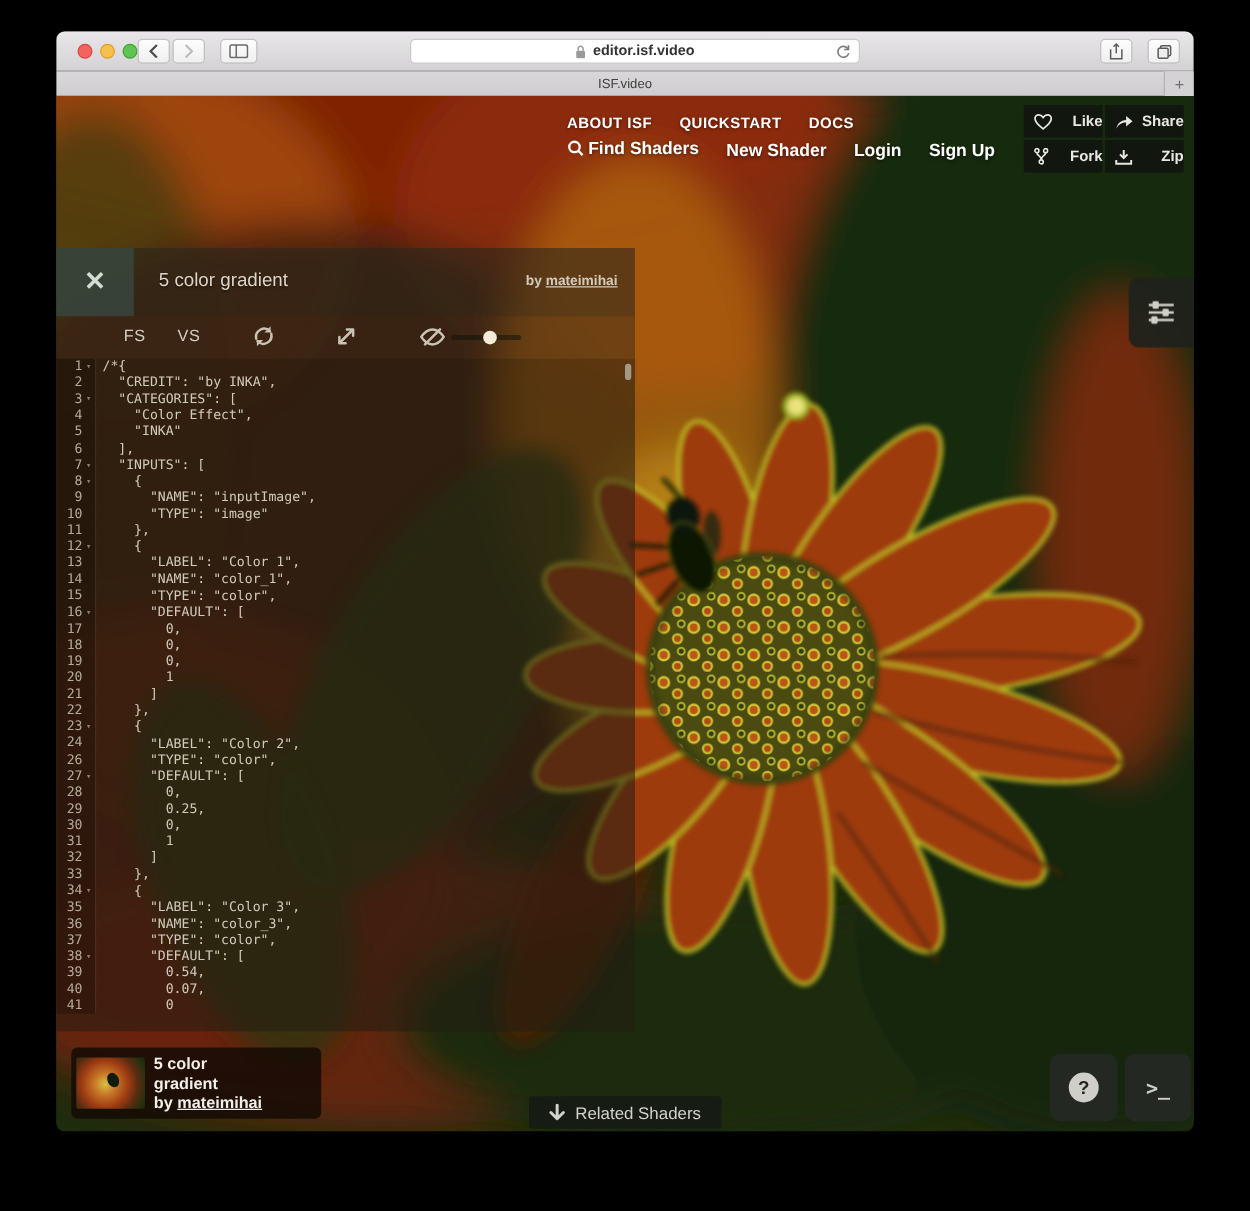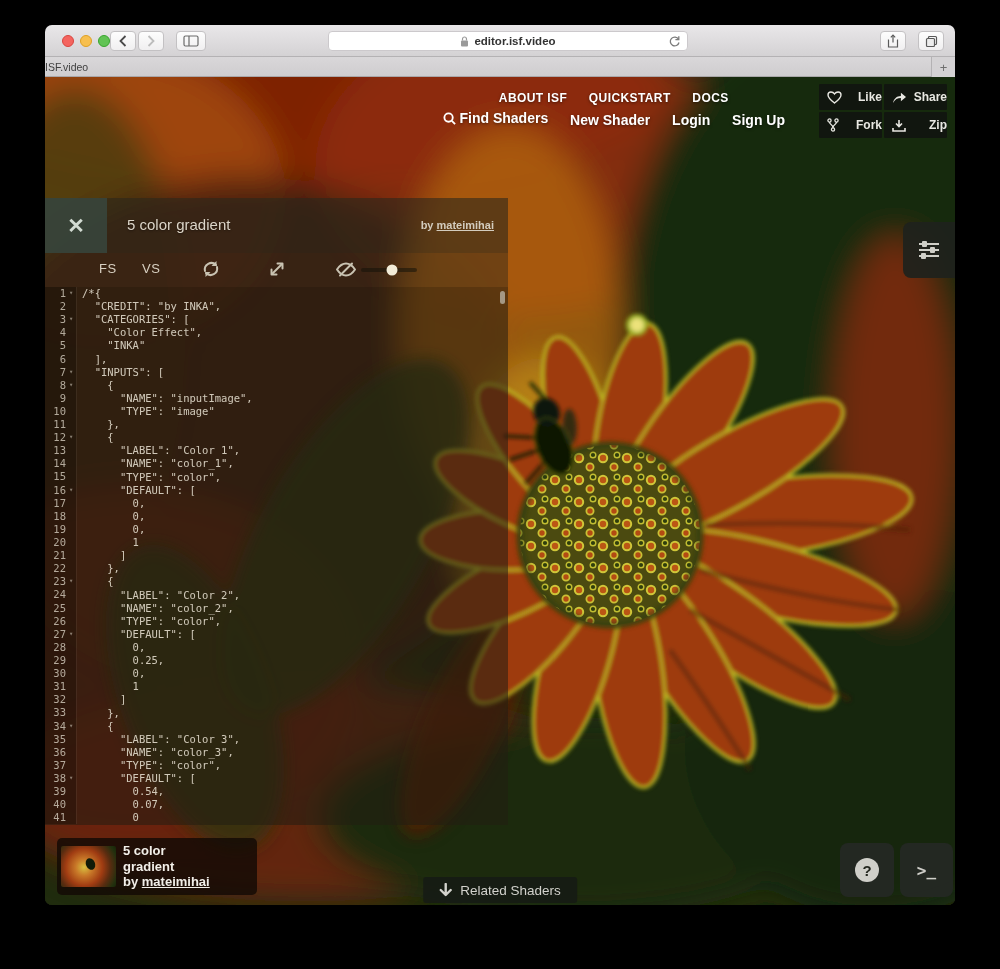--- a/index.html
+++ b/index.html
@@ -17,33 +17,33 @@
   .tbtn { position:absolute; top:6px; height:20px; background:linear-gradient(#fdfdfd,#f0eff0); border:1px solid #c3c1c3; border-radius:4px;
     display:flex; align-items:center; justify-content:center; color:#5a5a5a; }
   .tbtn svg{ display:block; }
   .url-field { position:absolute; left:283px; top:6px; width:360px; height:20px; background:#fff; border:1px solid #ccc9cc; border-radius:4px;
     display:flex; align-items:center; justify-content:center; font-size:11.5px; font-weight:bold; color:#333; }
   .url-field .lock { margin-right:5px; display:flex; }
   .url-field .reload { position:absolute; right:6px; top:3px; color:#7c7c7c; }
 
   
   .tabbar { position:relative; height:20px; background:linear-gradient(#d9d7d9,#cfcdcf); border-bottom:1px solid #a9a7a9;
-    display:flex; align-items:center; font-size:10.5px; color:#3f3f3f; }
+    display:flex; align-items:center; justify-content:center; font-size:10.5px; color:#3f3f3f; }
   .newtab { position:absolute; right:0; top:0; width:24px; height:20px; border-left:1px solid #b4b2b4; background:#d4d2d4;
     display:flex; align-items:center; justify-content:center; color:#6e6e6e; font-size:13px; }
 
   
   .content { position:relative; height:828px; overflow:hidden; background:#1e2a0e; }
   .shader-art { position:absolute; inset:0; }
 
   
   .site-header { position:absolute; top:0; left:0; right:0; height:70px; z-index:5; }
   .logo-wrap { position:absolute; left:13px; top:11px; display:flex; align-items:center; }
   .logo-text { color:#fff; font-size:30px; font-weight:bold; letter-spacing:.5px; margin-left:7px; text-shadow:0 1px 4px rgba(0,0,0,.45); }
-  .nav { position:absolute; right:170px; top:14px; text-align:center; color:#fff; text-shadow:0 1px 3px rgba(0,0,0,.5); }
+  .nav { position:absolute; right:159px; top:14px; text-align:left; color:#fff; text-shadow:0 1px 3px rgba(0,0,0,.5); }
   .nav-row1 { font-size:12px; font-weight:bold; letter-spacing:.4px; }
   .nav-row1 a { margin-left:18px; }
   .nav-row2 { margin-top:5px; font-size:14px; font-weight:bold; }
   .nav-row2 a { margin-left:18px; display:inline-flex; align-items:center; gap:4px; }
   .nav a { color:#fff; text-decoration:none; cursor:pointer; }
   .actions { position:absolute; right:8px; top:7px; display:grid; grid-template-columns:63px 63px; grid-auto-rows:26px; gap:2px; }
   .abtn { background:rgba(17,21,15,.92); color:#e8e8e2; font-size:12px; font-weight:bold;
     display:flex; align-items:center; justify-content:space-between; padding-left:8px; gap:6px; border-radius:1px; cursor:pointer; }
 
   
@@ -399,21 +399,20 @@
             <div class="cl"><span class="ln"><span class="num">15</span><span class="fold"></span></span><span class="ct">      "TYPE": "color",</span></div>
             <div class="cl"><span class="ln"><span class="num">16</span><span class="fold">▾</span></span><span class="ct">      "DEFAULT": [</span></div>
             <div class="cl"><span class="ln"><span class="num">17</span><span class="fold"></span></span><span class="ct">        0,</span></div>
             <div class="cl"><span class="ln"><span class="num">18</span><span class="fold"></span></span><span class="ct">        0,</span></div>
             <div class="cl"><span class="ln"><span class="num">19</span><span class="fold"></span></span><span class="ct">        0,</span></div>
             <div class="cl"><span class="ln"><span class="num">20</span><span class="fold"></span></span><span class="ct">        1</span></div>
             <div class="cl"><span class="ln"><span class="num">21</span><span class="fold"></span></span><span class="ct">      ]</span></div>
             <div class="cl"><span class="ln"><span class="num">22</span><span class="fold"></span></span><span class="ct">    },</span></div>
             <div class="cl"><span class="ln"><span class="num">23</span><span class="fold">▾</span></span><span class="ct">    {</span></div>
             <div class="cl"><span class="ln"><span class="num">24</span><span class="fold"></span></span><span class="ct">      "LABEL": "Color 2",</span></div>
-            <div class="cl"><span class="ln"><span class="num">25</span><span class="fold"></span></span><span class="ct">      "NAME": "color_2",</span></div>
             <div class="cl"><span class="ln"><span class="num">26</span><span class="fold"></span></span><span class="ct">      "TYPE": "color",</span></div>
             <div class="cl"><span class="ln"><span class="num">27</span><span class="fold">▾</span></span><span class="ct">      "DEFAULT": [</span></div>
             <div class="cl"><span class="ln"><span class="num">28</span><span class="fold"></span></span><span class="ct">        0,</span></div>
             <div class="cl"><span class="ln"><span class="num">29</span><span class="fold"></span></span><span class="ct">        0.25,</span></div>
             <div class="cl"><span class="ln"><span class="num">30</span><span class="fold"></span></span><span class="ct">        0,</span></div>
             <div class="cl"><span class="ln"><span class="num">31</span><span class="fold"></span></span><span class="ct">        1</span></div>
             <div class="cl"><span class="ln"><span class="num">32</span><span class="fold"></span></span><span class="ct">      ]</span></div>
             <div class="cl"><span class="ln"><span class="num">33</span><span class="fold"></span></span><span class="ct">    },</span></div>
             <div class="cl"><span class="ln"><span class="num">34</span><span class="fold">▾</span></span><span class="ct">    {</span></div>
             <div class="cl"><span class="ln"><span class="num">35</span><span class="fold"></span></span><span class="ct">      "LABEL": "Color 3",</span></div>

